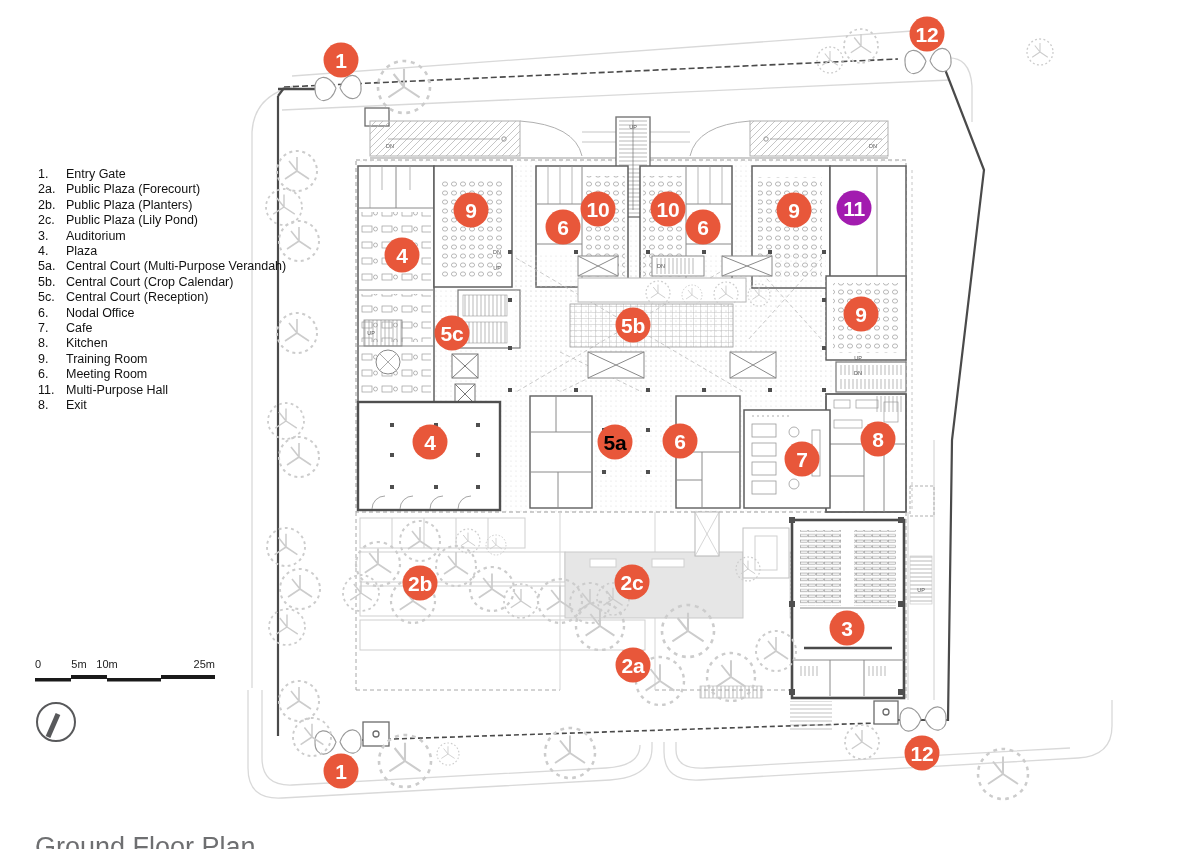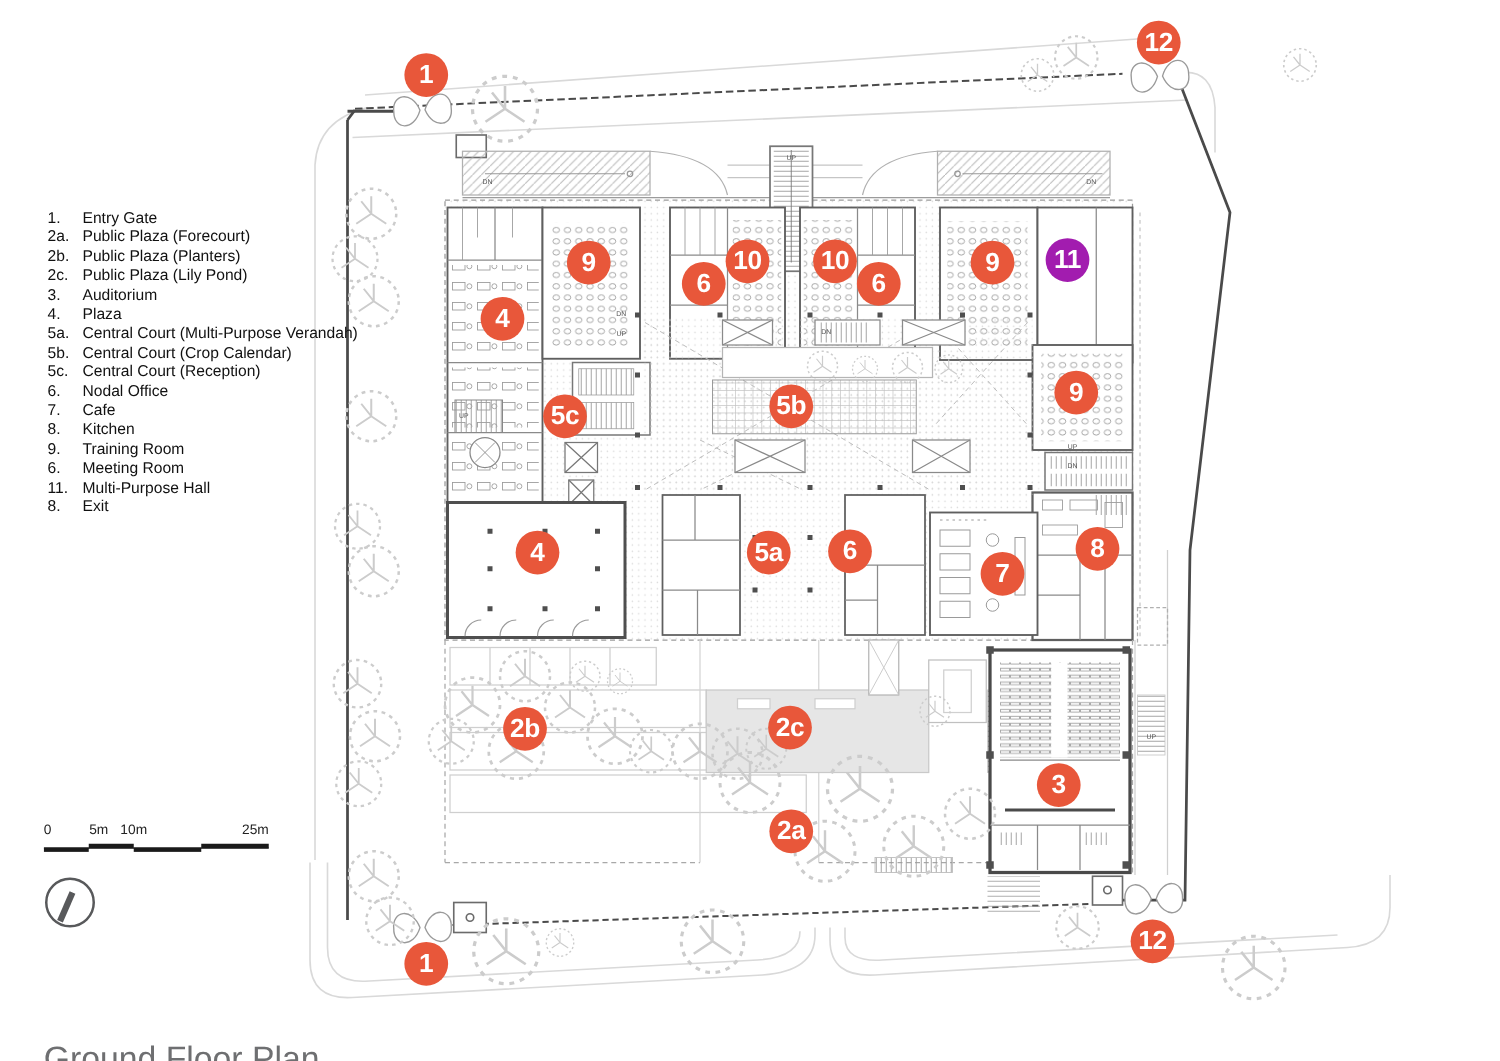--- a/index.html
+++ b/index.html
@@ -387,21 +387,21 @@
     <div class="marker" style="left: 598px; top: 209px; background: rgb(232, 87, 58); color: rgb(255, 255, 255);">10</div>
     <div class="marker" style="left: 668px; top: 209px; background: rgb(232, 87, 58); color: rgb(255, 255, 255);">10</div>
     <div class="marker" style="left: 703px; top: 227px; background: rgb(232, 87, 58); color: rgb(255, 255, 255);">6</div>
     <div class="marker" style="left: 794px; top: 210px; background: rgb(232, 87, 58); color: rgb(255, 255, 255);">9</div>
     <div class="marker" style="left: 854px; top: 208px; background: #a21caf; color: rgb(255, 255, 255);">11</div>
     <div class="marker" style="left: 402px; top: 255px; background: rgb(232, 87, 58); color: rgb(255, 255, 255);">4</div>
     <div class="marker" style="left: 452px; top: 333px; background: rgb(232, 87, 58); color: rgb(255, 255, 255);">5c</div>
     <div class="marker" style="left: 633px; top: 325px; background: rgb(232, 87, 58); color: rgb(255, 255, 255);">5b</div>
     <div class="marker" style="left: 861px; top: 314px; background: rgb(232, 87, 58); color: rgb(255, 255, 255);">9</div>
     <div class="marker" style="left: 430px; top: 442px; background: rgb(232, 87, 58); color: rgb(255, 255, 255);">4</div>
-    <div class="marker" style="left: 615px; top: 442px; background: rgb(232, 87, 58); color: #ffffff; text-align: right;">5a</div>
+    <div class="marker" style="left: 615px; top: 442px; background: rgb(232, 87, 58); color: #000000; text-align: right;">5a</div>
     <div class="marker" style="left: 680px; top: 441px; background: rgb(232, 87, 58); color: rgb(255, 255, 255);">6</div>
     <div class="marker" style="left: 802px; top: 459px; background: rgb(232, 87, 58); color: rgb(255, 255, 255);">7</div>
     <div class="marker" style="left: 878px; top: 439px; background: rgb(232, 87, 58); color: rgb(255, 255, 255);">8</div>
     <div class="marker" style="left: 420px; top: 583px; background: rgb(232, 87, 58); color: rgb(255, 255, 255);">2b</div>
     <div class="marker" style="left: 632px; top: 582px; background: rgb(232, 87, 58); color: rgb(255, 255, 255);">2c</div>
     <div class="marker" style="left: 847px; top: 628px; background: rgb(232, 87, 58); color: rgb(255, 255, 255);">3</div>
     <div class="marker" style="left: 633px; top: 665px; background: rgb(232, 87, 58); color: #ffffff;">2a</div>
     <div class="marker" style="left: 341px; top: 771px; background: rgb(232, 87, 58); color: rgb(255, 255, 255);">1</div>
     <div class="marker" style="left: 922px; top: 753px; background: rgb(232, 87, 58); color: rgb(255, 255, 255);">12</div>
   </div>

